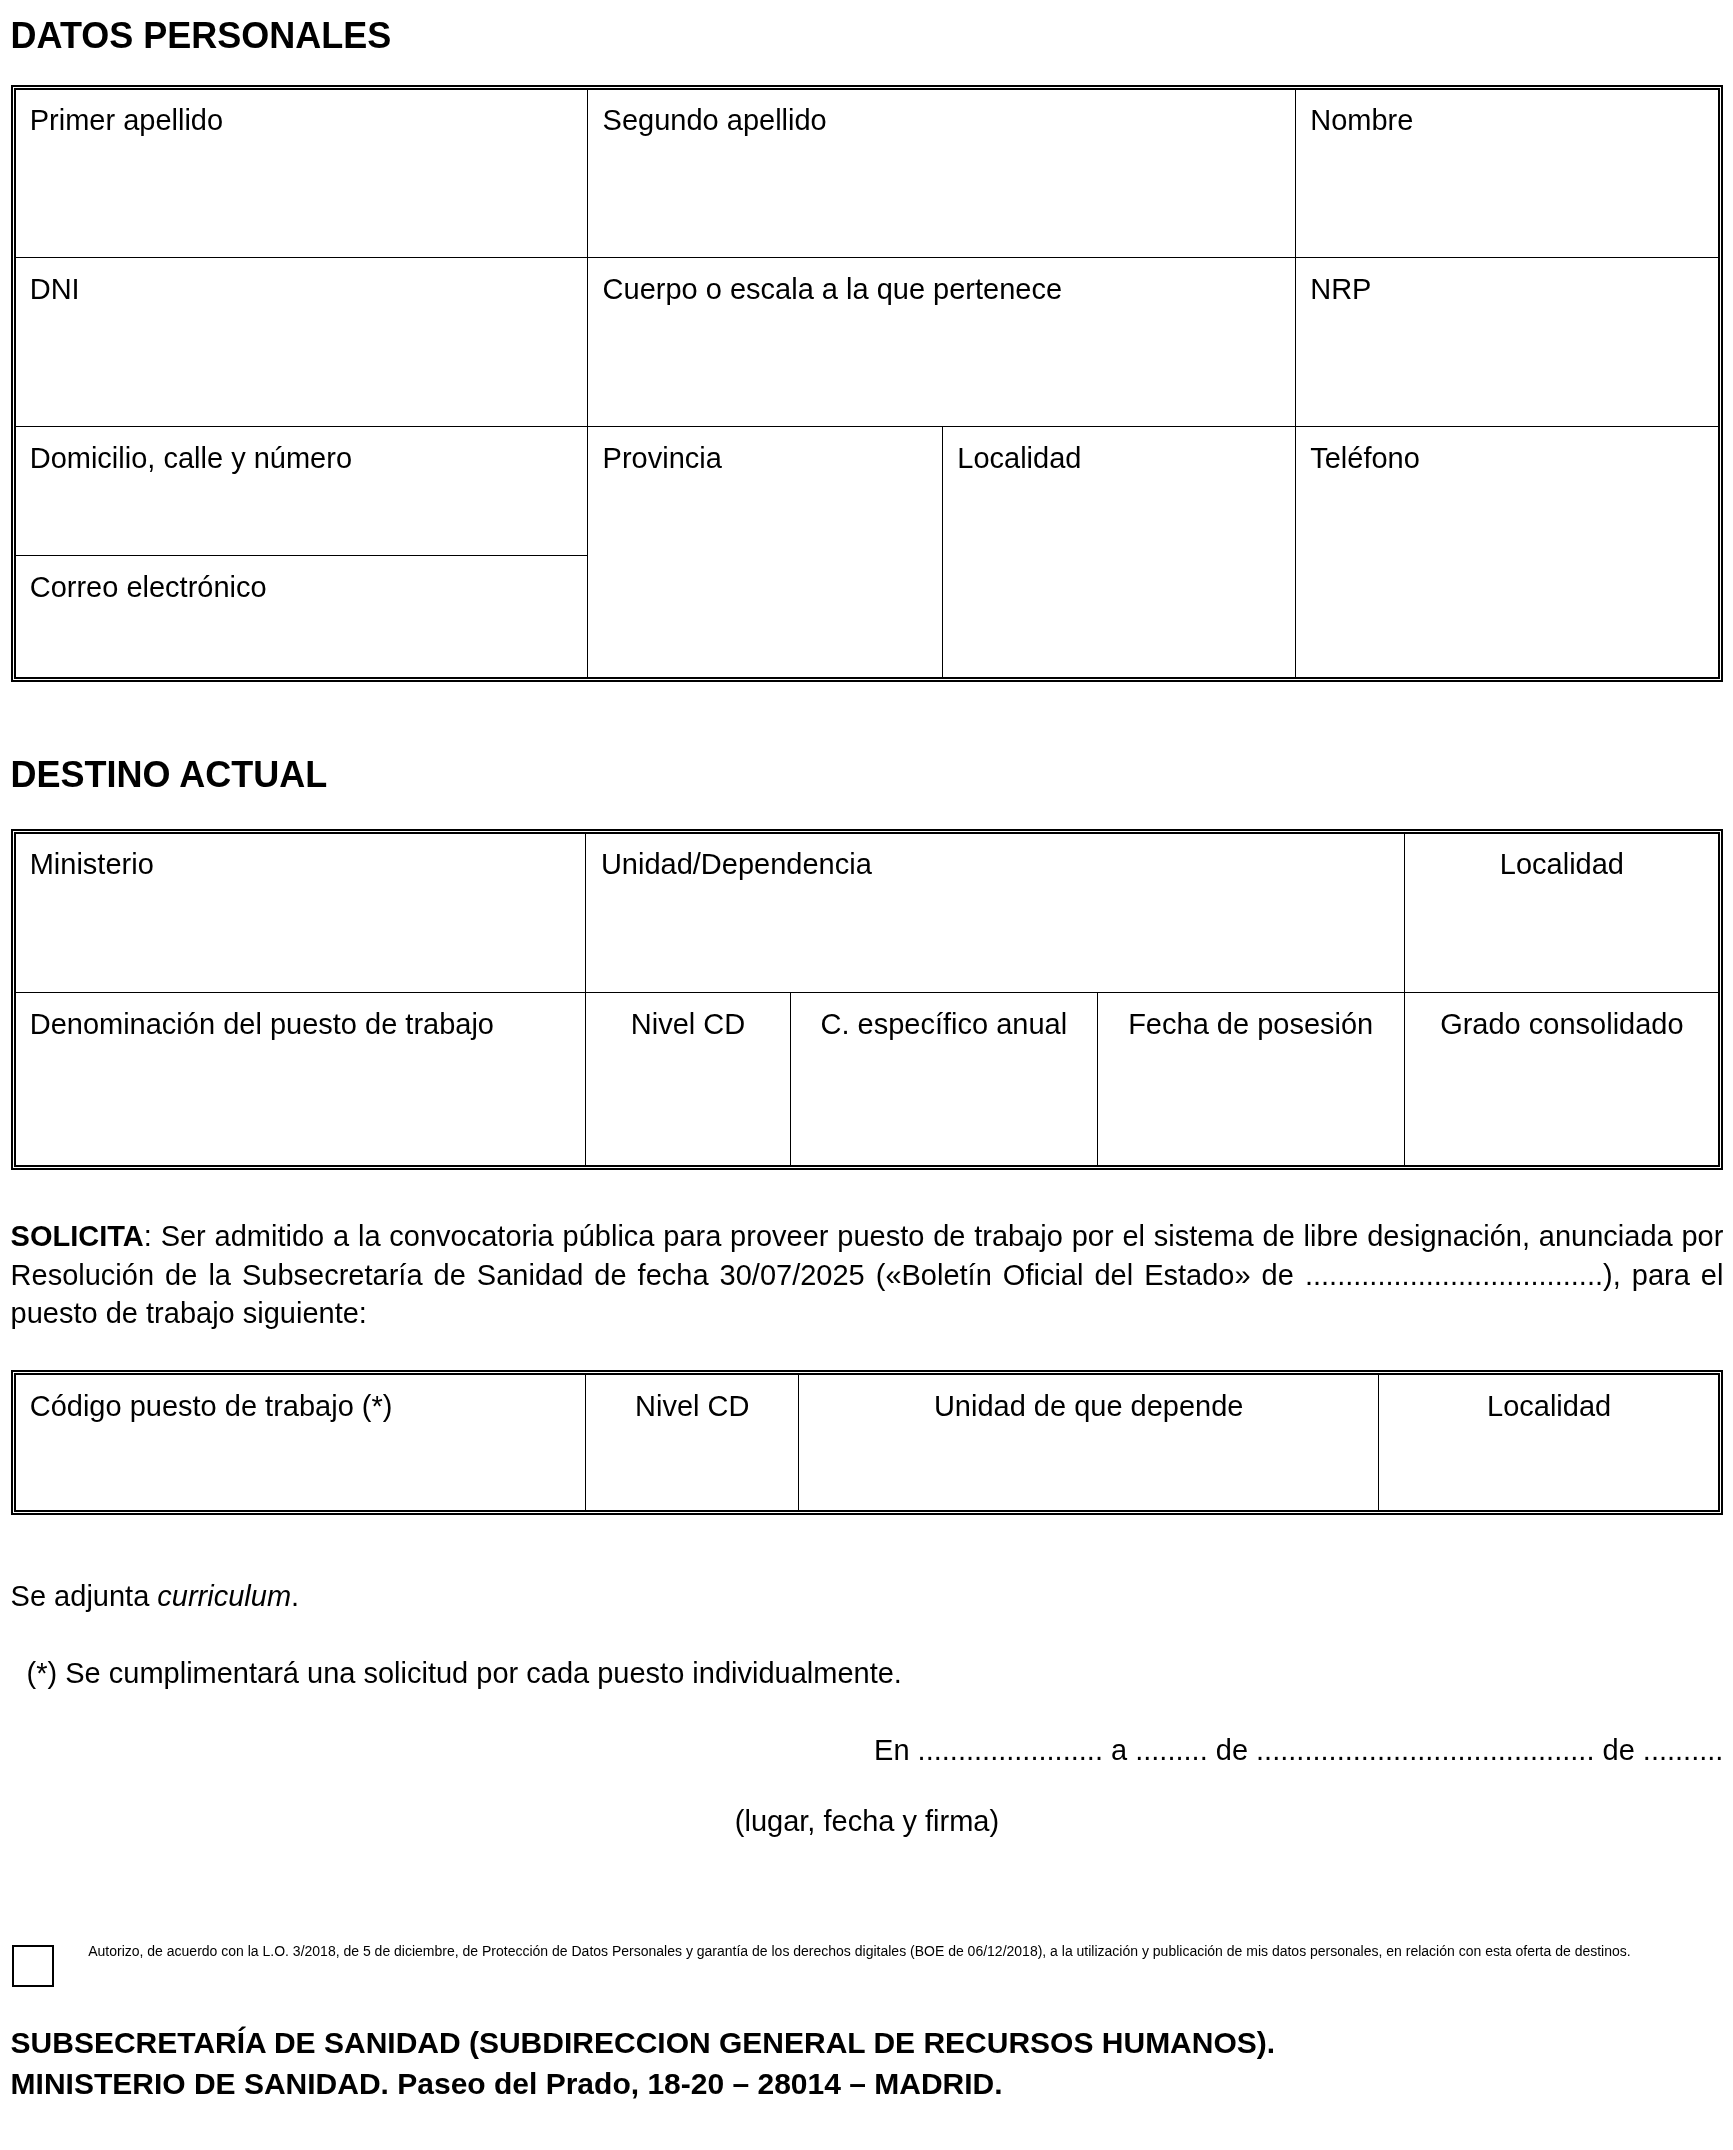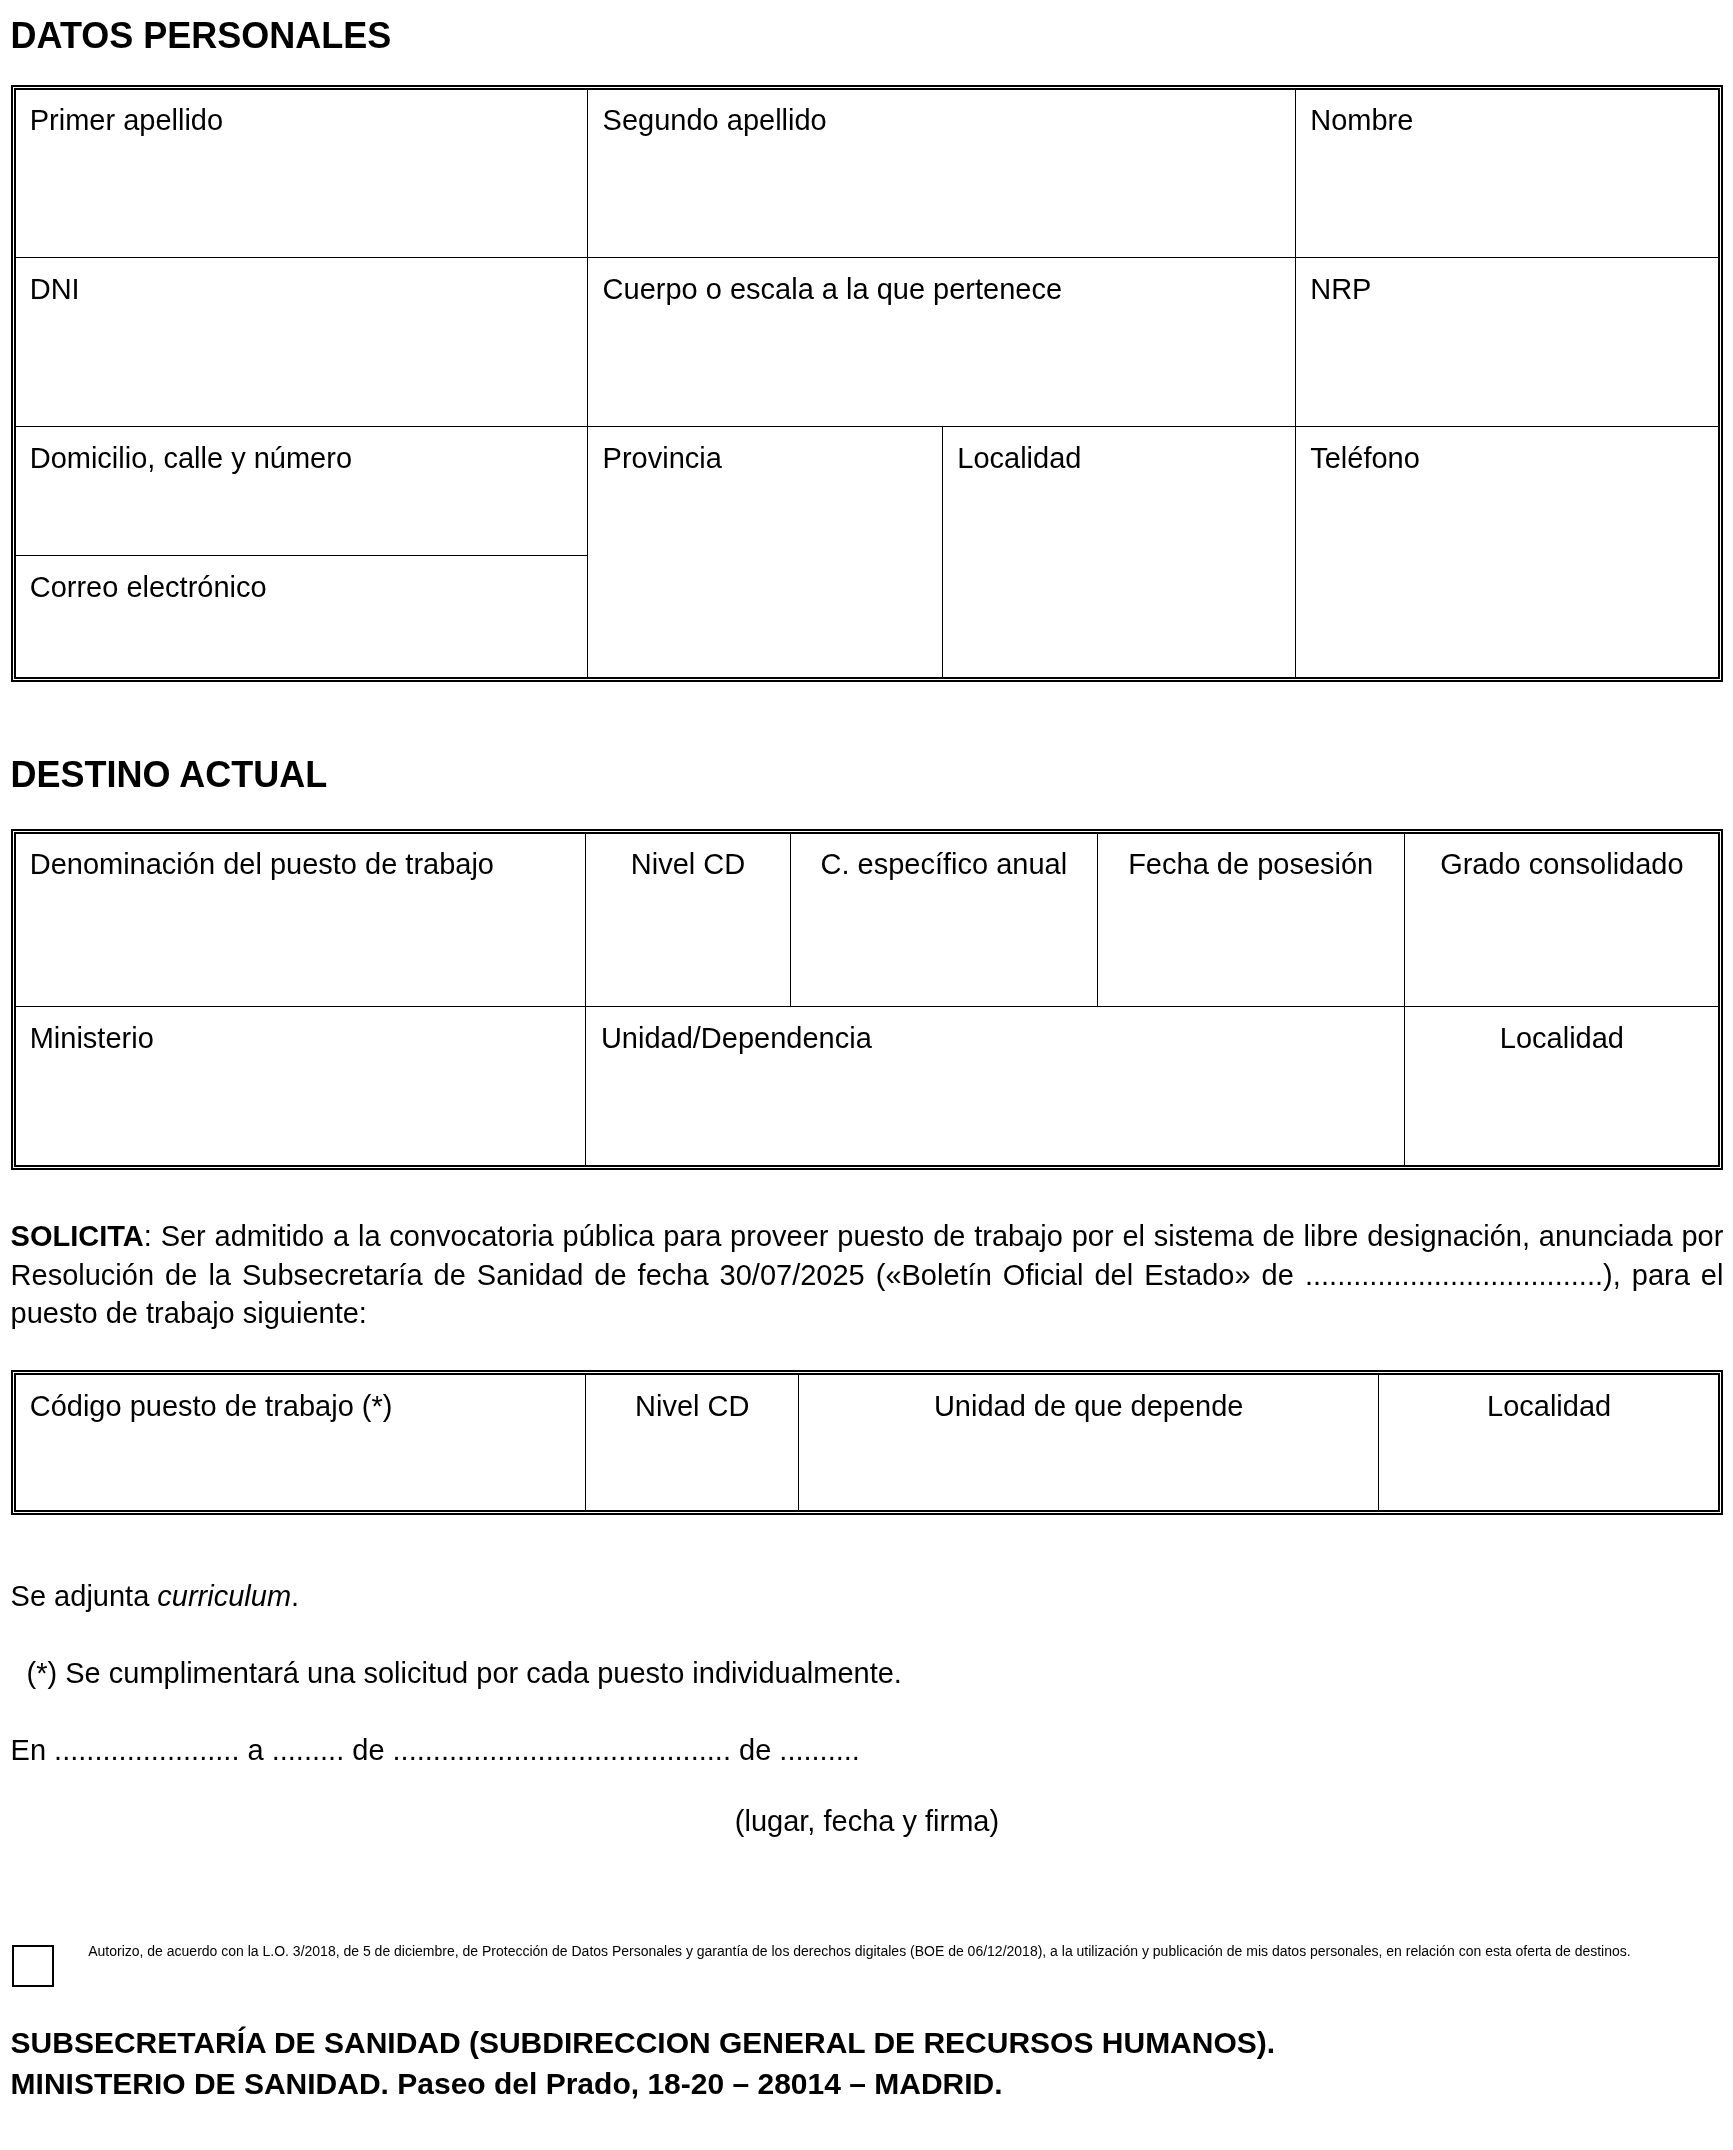--- a/index.html
+++ b/index.html
@@ -43,21 +43,21 @@
     margin-top:47px;
     text-align:justify;
     line-height:1.32;
   }
   .solicita strong { font-weight:bold; }
 
   .tbl-puesto { margin-top:38px; }
 
   .line-adjunta   { margin-top:65px; }
   .line-asterisk  { margin-top:44px;margin-left:16px; }
-  .line-fecha     { margin-top:44px; text-align:left; }
+  .line-fecha     { margin-top:44px; text-align:right; }
   .line-lugar     { margin-top:38px; text-align:center; }
 
   .consent-row {
     margin-top:104px;
     display:flex;
     align-items:flex-start;
   }
   .checkbox {
     display:block;
     width:42px;
@@ -125,30 +125,30 @@
   <table>
     <colgroup>
       <col style="width:33.5%">
         <col style="width:12%">
         <col style="width:18%">
         <col style="width:18%">
         <col style="width:18.5%">
     </colgroup>
     <tbody>
         <tr>
+      <td style="height:160px"><span>Ministerio</span></td>
+      <td colspan="3"><span>Unidad/Dependencia</span></td>
+      <td class="center"><span>Localidad</span></td>
+    </tr>
+    <tr>
       <td style="height:174px"><span>Denominación del puesto de trabajo</span></td>
       <td class="center"><span>Nivel CD</span></td>
       <td class="center"><span>C. específico anual</span></td>
       <td class="center"><span>Fecha de posesión</span></td>
       <td class="center"><span>Grado consolidado</span></td>
-    </tr>
-    <tr>
-      <td style="height:160px"><span>Ministerio</span></td>
-      <td colspan="3"><span>Unidad/Dependencia</span></td>
-      <td class="center"><span>Localidad</span></td>
     </tr>
   </tbody>
     </table>
 </div>
 
 <p class="solicita"><strong>SOLICITA</strong><span>: Ser admitido a la convocatoria pública para proveer puesto de trabajo por el sistema de libre designación, anunciada por Resolución de la Subsecretaría de Sanidad de fecha 30/07/2025 («Boletín Oficial del Estado» de .....................................), para el puesto de trabajo siguiente:</span></p>
 
 <div class="tbl-wrap tbl-puesto">
   <table>
     <colgroup>

